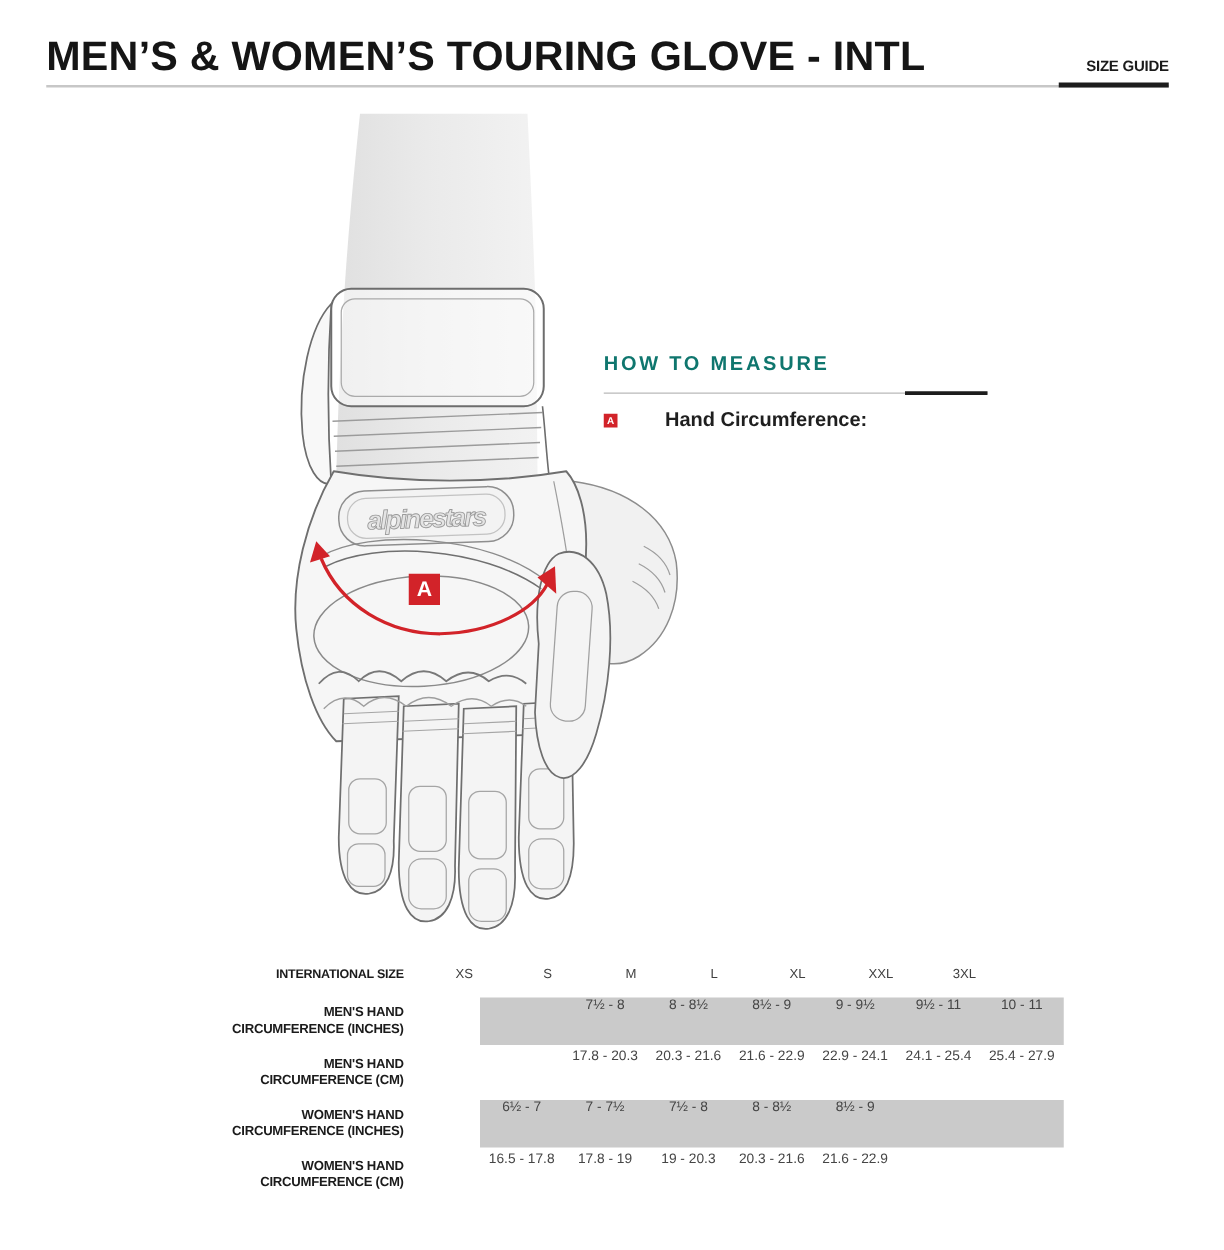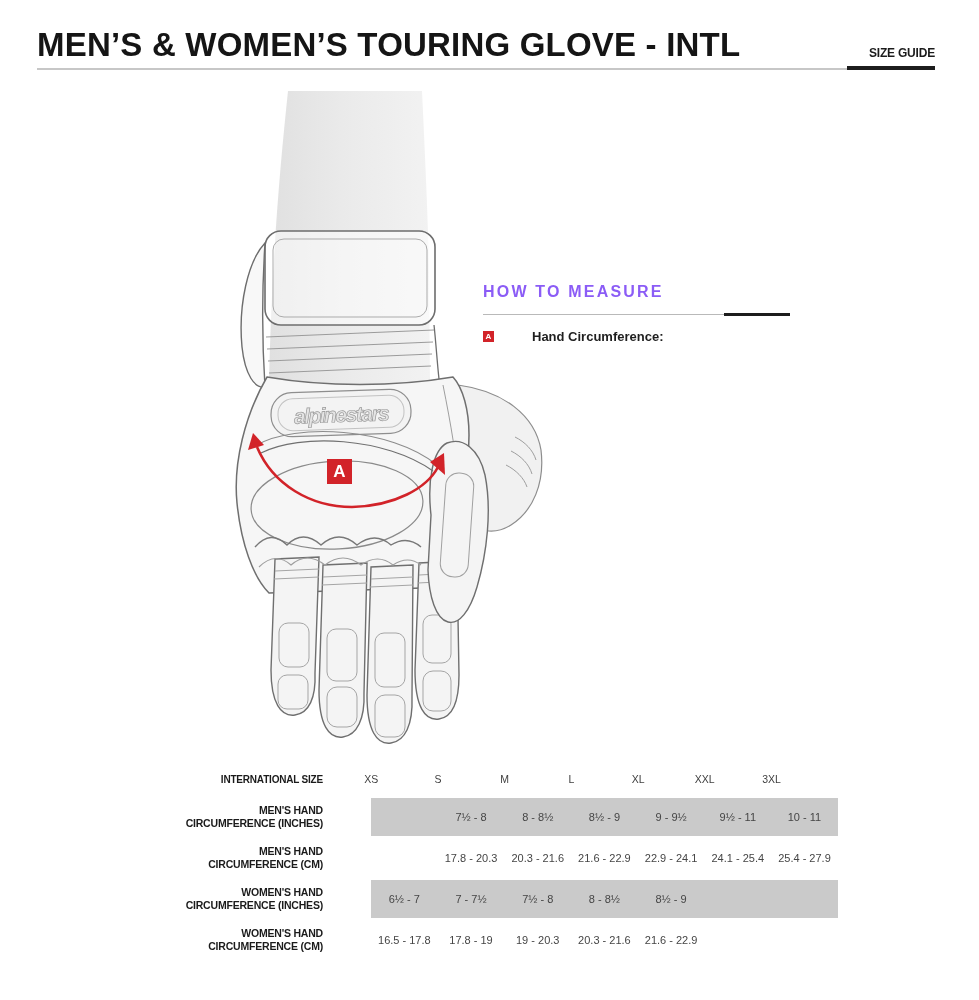--- a/index.html
+++ b/index.html
@@ -15,42 +15,42 @@
   .size-guide{
     position:absolute;right:44px;top:43px;font-size:12px;font-weight:bold;
     color:#1b1b1b;letter-spacing:-0.2px;line-height:20px;
   }
   .header-rule{position:absolute;left:37px;right:44px;top:68px;height:2px;background:#c7c7c7;}
   .header-rule-accent{position:absolute;right:44px;top:66px;width:88px;height:4px;background:#1d1d1d;}
   
   .glove{position:absolute;left:215px;top:85px;width:335px;height:670px;}
   
   .htm{position:absolute;left:483px;top:283px;width:307px;}
-  .htm-heading{font-size:16px;font-weight:bold;letter-spacing:2.2px;color:#8b5cf6;white-space:nowrap;}
+  .htm-heading{font-size:16px;font-weight:bold;letter-spacing:2.2px;color:#0f766e;white-space:nowrap;}
   .htm-rule{position:relative;margin-top:12px;height:3px;}
   .htm-rule-light{position:absolute;left:0;right:0;top:1px;height:1px;background:#b9b9b9;}
   .htm-rule-dark{position:absolute;right:0;top:0;width:66px;height:3px;background:#1d1d1d;}
   .measure-item{margin-top:14px;position:relative;padding-left:19px;}
   .badge{
     position:absolute;left:0;top:1px;width:11px;height:11px;background:#d22329;
     color:#fff;font-size:8px;font-weight:bold;display:flex;align-items:center;justify-content:center;
   }
-  .mi-title{font-size:13px;font-weight:bold;color:#1f1f1f;line-height:14px;padding-left:30px;}
+  .mi-title{font-size:16px;font-weight:bold;color:#1f1f1f;line-height:14px;padding-left:30px;}
   .mi-lines{margin-top:2px;}
   .mi-line{font-size:11.5px;color:#333333;line-height:15.3px;white-space:nowrap;}
   
   .size-table{position:absolute;left:180px;top:766px;}
   .t-head{display:flex;align-items:center;height:26px;margin-bottom:6px;}
   .t-head-label{width:143px;text-align:right;font-size:10px;font-weight:bold;color:#1b1b1b;letter-spacing:-0.2px;}
   .t-cols{display:flex;margin-left:15px;align-items:flex-end;}
   .col-label{width:66.7px;text-align:center;font-size:10.5px;color:#3f3f3f;}
   .trow{display:flex;align-items:center;height:38px;margin-top:3px;gap:46px;}
   .trow:first-child{margin-top:0;}
   .tlabel{width:143px;text-align:right;font-size:10.5px;font-weight:bold;line-height:13px;color:#1b1b1b;letter-spacing:-0.2px;}
-  .tvalues{display:flex;margin-left:2px;height:100%;align-items:center;}
+  .tvalues{display:flex;margin-left:15px;height:100%;}
   .tvalues.band{background:#cacaca;}
   .tcell{width:66.7px;text-align:center;font-size:11px;color:#454545;white-space:nowrap;}
 </style>
 </head>
 <body>
 
 <div class="page-title">MEN’S &amp; WOMEN’S TOURING GLOVE - INTL</div>
 <div class="size-guide">SIZE GUIDE</div>
 <div class="header-rule"></div>
 <div class="header-rule-accent"></div>

